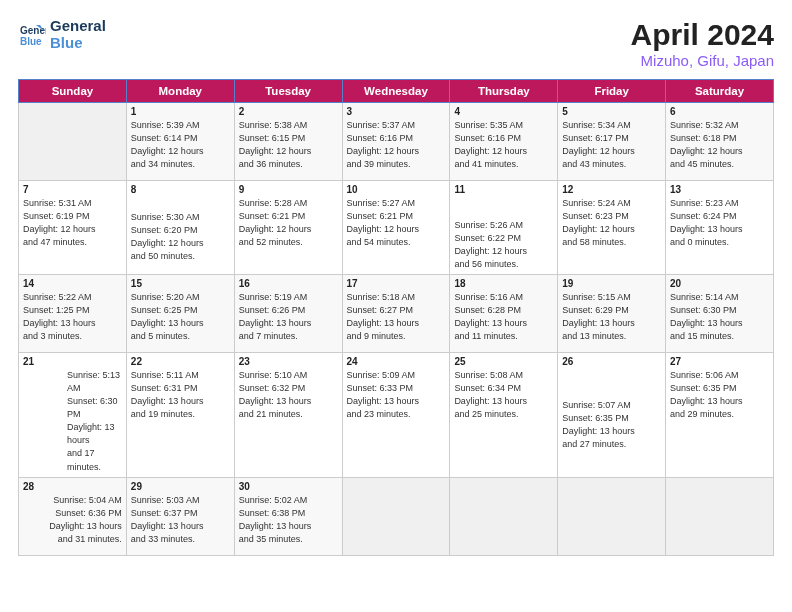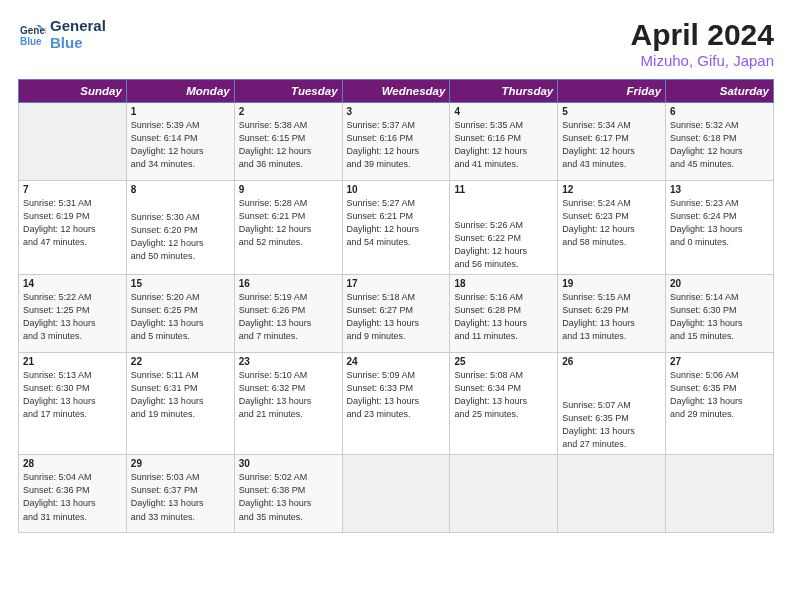--- a/index.html
+++ b/index.html
@@ -42,28 +42,27 @@
       font-size: 15px;
       color: #8b5cf6;
       font-weight: normal;
     }
     table {
       width: 100%;
       border-collapse: collapse;
       table-layout: fixed;
     }
     thead tr th {
-      background-color: #701a75;
+      background-color: #be185d;
       color: #fff;
       font-size: 11.5px;
       font-weight: bold;
       padding: 5px 4px;
-      text-align: right;
+      text-align: center;
       border: 1px solid #5580cc;
-      font-style: italic;
     }
     tbody tr td {
       border: 1px solid #ccc;
       vertical-align: top;
       padding: 3px 4px;
       font-size: 9.5px;
       color: #222;
       background: #fff;
       height: 78px;
     }
@@ -264,21 +263,21 @@
             <span class="day-num">20</span>
             <div class="day-info" style="white-space: pre-line;">Sunrise: 5:14 AM
 Sunset: 6:30 PM
 Daylight: 13 hours
 and 15 minutes.</div>
           </td>
         </tr>
         <tr>
           <td>
             <span class="day-num">21</span>
-            <div class="day-info" style="white-space: pre-line;">Sunrise: 5:13 AM
+            <div class="day-info" style="white-space: pre-line; margin-left: 44px;">Sunrise: 5:13 AM
 Sunset: 6:30 PM
 Daylight: 13 hours
 and 17 minutes.</div>
           </td>
           <td>
             <span class="day-num">22</span>
             <div class="day-info" style="white-space: pre-line;">Sunrise: 5:11 AM
 Sunset: 6:31 PM
 Daylight: 13 hours
 and 19 minutes.</div>
@@ -315,21 +314,21 @@
             <span class="day-num">27</span>
             <div class="day-info" style="white-space: pre-line;">Sunrise: 5:06 AM
 Sunset: 6:35 PM
 Daylight: 13 hours
 and 29 minutes.</div>
           </td>
         </tr>
         <tr>
           <td>
             <span class="day-num">28</span>
-            <div class="day-info" style="white-space: pre-line;">Sunrise: 5:04 AM
+            <div class="day-info" style="white-space: pre-line; text-align: right;">Sunrise: 5:04 AM
 Sunset: 6:36 PM
 Daylight: 13 hours
 and 31 minutes.</div>
           </td>
           <td>
             <span class="day-num">29</span>
             <div class="day-info" style="white-space: pre-line;">Sunrise: 5:03 AM
 Sunset: 6:37 PM
 Daylight: 13 hours
 and 33 minutes.</div>

